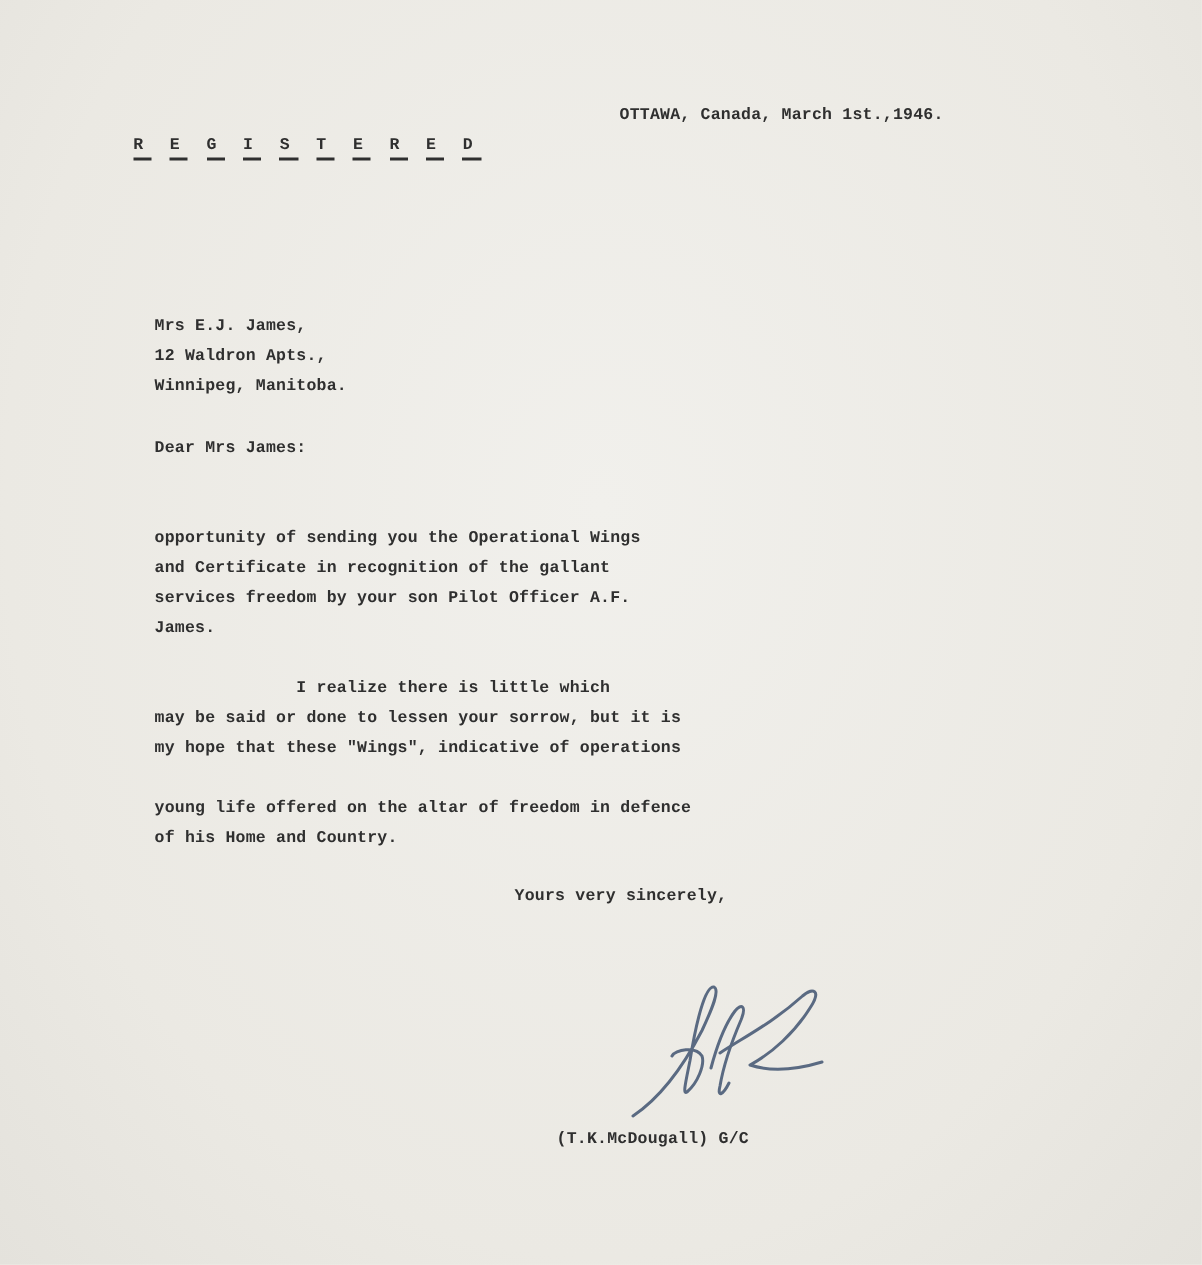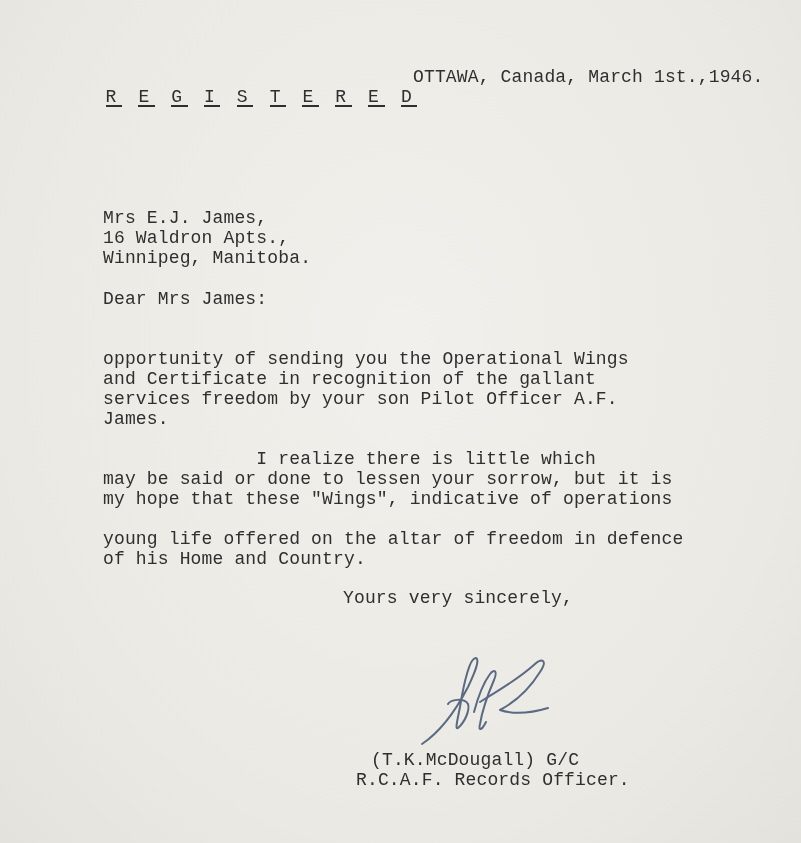--- a/index.html
+++ b/index.html
@@ -9,22 +9,22 @@
     font-family: "Liberation Mono", "DejaVu Sans Mono", monospace;
     color: #2b2b2b;
     position: relative;
   }
   .page {
     position: absolute; left: 0; top: 0; width: 801px; height: 843px;
     background: radial-gradient(ellipse at 50% 40%, #f1f0ec 0%, #ebe9e3 70%, #e4e2dc 100%);
   }
   .t {
     position: absolute;
-    font-size: 18px;
-    font-weight: normal;
+    font-size: 11px;
+    font-weight: bold;
     letter-spacing: 0.15px;
     white-space: pre;
     line-height: 20px;
     color: #2f2f2f;
   }
   .registered {
     left: 40px; top: 67px; letter-spacing: 5.6px; text-align: right;
   }
   .registered .u {
     display: inline-block;
@@ -42,21 +42,21 @@
 
 <div class="page">
 
   <div class="t registered">
     <span class="u">R</span> <span class="u">E</span> <span class="u">G</span> <span class="u">I</span> <span class="u">S</span> <span class="u">T</span> <span class="u">E</span> <span class="u">R</span> <span class="u">E</span> <span class="u">D</span>
   </div>
 
   <div class="t dateline">OTTAWA, Canada, March 1st.,1946.</div>
 
   <div class="t addr" style="top:208px">Mrs E.J. James,</div>
-  <div class="t addr" style="top:228px">16 Waldron Apts.,</div>
+  <div class="t addr" style="top:228px">12 Waldron Apts.,</div>
   <div class="t addr" style="top:248px">Winnipeg, Manitoba.</div>
 
   <div class="t addr" style="top:289px">Dear Mrs James:</div>
 
   <div class="t body-line" style="top:349px">opportunity of sending you the Operational Wings</div>
   <div class="t body-line" style="top:369px">and Certificate in recognition of the gallant</div>
   <div class="t body-line" style="top:389px">services freedom by your son Pilot Officer A.F.</div>
   <div class="t body-line" style="top:409px">James.</div>
 
   <div class="t body-line" style="top:449px">              I realize there is little which</div>
@@ -69,15 +69,14 @@
 
   <svg class="sig-img" viewBox="0 0 140 100">
     <g fill="none" stroke="#5a6a82" stroke-width="2" stroke-linecap="round" stroke-linejoin="round">
       <path d="M2 92 C 20 80, 35 60, 48 35 C 55 20, 60 8, 56 6 C 50 5, 44 30, 40 55 C 37 70, 35 78, 38 76 C 45 70, 50 58, 48 52 C 44 45, 30 48, 28 52"></path>
       <path d="M54 60 C 58 45, 64 30, 70 22 C 74 17, 78 18, 74 28 C 68 42, 62 60, 60 72 C 58 80, 62 78, 66 70"></path>
       <path d="M60 50 C 75 40, 95 30, 115 12 C 122 6, 128 8, 120 20 C 110 36, 95 50, 80 58 C 92 62, 108 62, 128 56"></path>
     </g>
   </svg>
 
   <div class="t" style="left:371px; top:750px">(T.K.McDougall) G/C</div>
-  <div class="t" style="left:356px; top:770px">R.C.A.F. Records Officer.</div>
 
 </div>
 
 </body></html>

